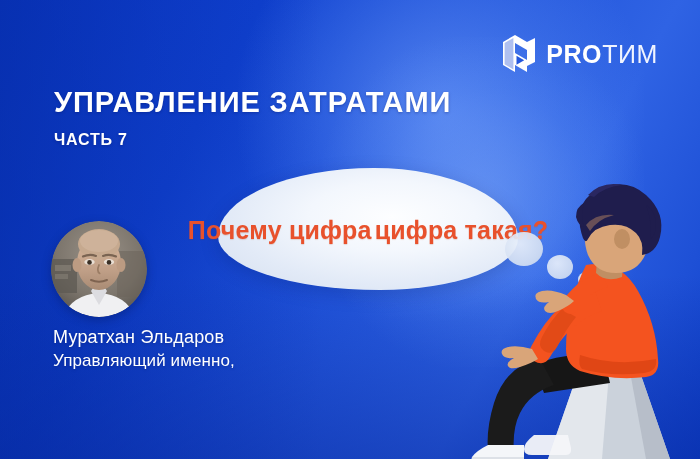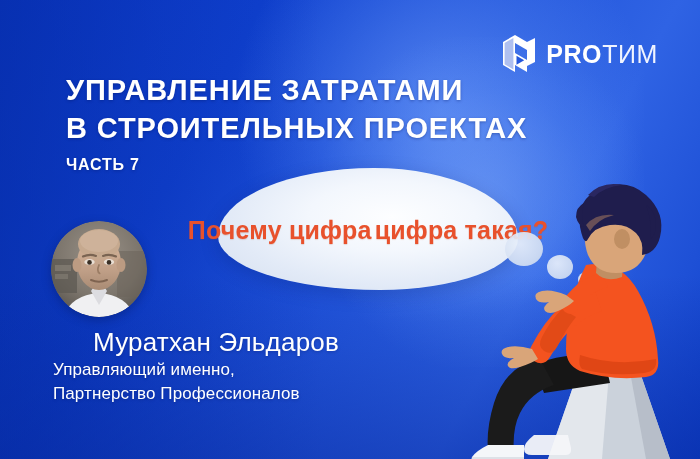--- a/index.html
+++ b/index.html
@@ -76,23 +76,22 @@
     white-space: nowrap;
     color: #ffffff;
   }
   .logo-text .pro { font-weight: 700; }
   .logo-text .tim { font-weight: 400; color: #f0f4ff; }
 
   
   .title-block {
     position: absolute;
     left: 54px;
-    top: 72px;
+    top: 84px;
     width: 520px;
-    margin-left: 12px;
   }
   .title-line {
     color: #ffffff;
     font-size: 29px;
     font-weight: 700;
     letter-spacing: 0.9px;
     line-height: 1.30;
     text-shadow: 0 1px 3px rgba(0,20,90,0.35);
     white-space: nowrap;
   }
@@ -164,27 +163,26 @@
 
   
   .speaker {
     position: absolute;
     left: 53px;
     top: 327px;
     width: 360px;
   }
   .speaker-name {
     color: #ffffff;
-    font-size: 26px;
+    font-size: 18px;
     font-weight: 400;
     line-height: 1.16;
     letter-spacing: 0.2px;
     text-shadow: 0 1px 3px rgba(0,20,90,0.30);
     white-space: nowrap;
-    margin-left: 40px;
   }
   .speaker-role {
     margin-top: 2px;
     color: #ffffff;
     font-size: 17px;
     font-weight: 400;
     line-height: 1.28;
     letter-spacing: 0.1px;
     text-shadow: 0 1px 3px rgba(0,20,90,0.30);
     white-space: nowrap;
@@ -222,21 +220,20 @@
         <polygon points="3.6,11 12.4,5.9 12.4,37.4 3.6,32.2" fill="#1B4BD4" opacity="0.35"></polygon>
       </svg>
     </span>
     <span class="logo-text">
       <span class="pro">PRO</span><span class="tim">ТИМ</span>
     </span>
   </div>
 
   <div class="title-block">
     <div class="title-line">УПРАВЛЕНИЕ ЗАТРАТАМИ</div>
-    <div class="title-line">В СТРОИТЕЛЬНЫХ ПРОЕКТАХ</div>
     <div class="subtitle-part">ЧАСТЬ 7</div>
   </div>
 
   <div class="bubble-wrap">
     <div class="bubble-blob"></div>
     <div class="bubble-text">
       <div class="bubble-line">Почему цифра</div>
       <div class="bubble-line">цифра такая?</div>
     </div>
   </div>
@@ -282,21 +279,20 @@
         <path d="M52 34.9 q6.5 -2.4 13 0.6" stroke="#7A6452" stroke-width="2.1" fill="none" stroke-linecap="round"></path>
         <path d="M48 44 q-2.6 6 0.6 8.4" stroke="#9A7C64" stroke-width="1.8" fill="none" stroke-linecap="round"></path>
         <path d="M40 59 q8 3.4 16 0" stroke="#7E6350" stroke-width="2" fill="none" stroke-linecap="round"></path>
       </g>
     </svg>
   </div>
 
   <div class="speaker">
     <div class="speaker-name">Муратхан Эльдаров</div>
     <div class="speaker-role">Управляющий именно,</div>
-    <div class="speaker-role">Партнерство Профессионалов</div>
   </div>
 
   <div class="illustration">
     <svg viewBox="0 0 230 290" xmlns="http://www.w3.org/2000/svg">
 
       <polygon points="112,192 166,192 200,290 78,290" fill="#CBD2DB"></polygon>
       <polygon points="112,192 140,192 132,290 78,290" fill="#E3E7EC"></polygon>
       <polygon points="166,192 200,290 176,290 158,192" fill="#B7BEC9"></polygon>
 
       <path d="M64,196 q30,-14 70,-8 l6,26 q-40,6 -66,10 z" fill="#161616"></path>

